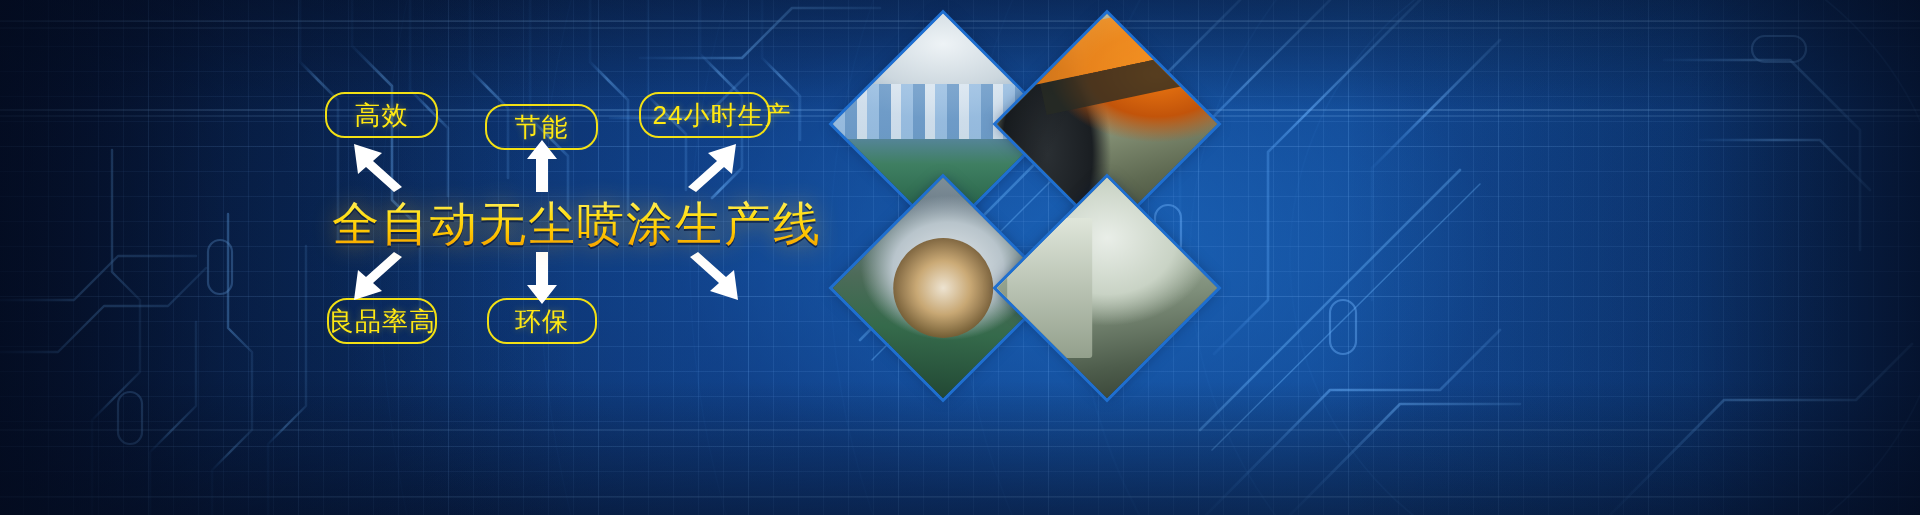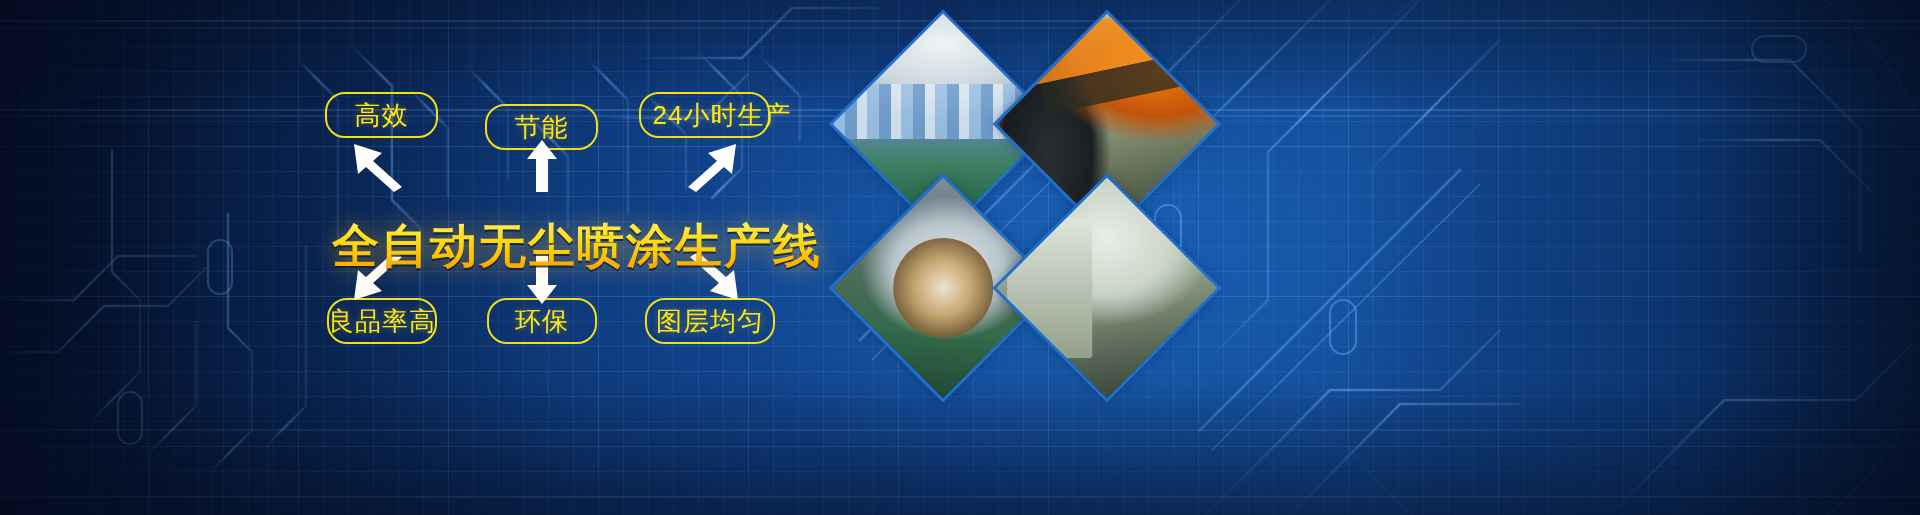--- a/index.html
+++ b/index.html
@@ -64,30 +64,29 @@
     text-shadow:0 0 7px rgba(255,220,20,0.35);
     height:46px;
   }
 
   .arrow { position:absolute; }
 
   .headline {
     position:absolute;
     left:332px; top:193px;
     font-size:47px;
-    font-weight:bold;
+    font-weight:normal;
     letter-spacing:2px;
     white-space:nowrap;
     background:linear-gradient(to bottom,#fff27a 0%,#ffe01a 34%,#ffc400 64%,#f09000 100%);
     -webkit-background-clip:text;
     background-clip:text;
     color:transparent;
     -webkit-text-fill-color:transparent;
     filter:drop-shadow(0 2px 0 rgba(8,26,62,0.75)) drop-shadow(0 0 12px rgba(255,190,40,0.45));
-    margin-top:22px;
   }
 
   
   #diamond {
     position:absolute;
     left:855px; top:36px;
     width:340px; height:340px;
   }
   .dtile {
     position:absolute;
@@ -263,23 +262,20 @@
     <div class="chip" style="left:639px; top:92px; width:131px;padding-left:35px;">
       <span>24小时生产</span>
     </div>
 
     <div class="chip" style="left:327px; top:298px; width:110px;text-align:center;">
       <span>良品率高</span>
     </div>
     <div class="chip" style="left:487px; top:298px; width:110px;">
       <span>环保</span>
     </div>
-    <div class="chip" style="left:645px; top:298px; width:130px;">
-      <span>图层均匀</span>
-    </div>
 
     <svg class="arrow" style="left:350px; top:140px; width:60px; height:52px;" viewBox="0 0 60 52">
       <path d="M4 4 L32 13 L23 21 L52 47 L44 52 L16 27 L8 34 Z" fill="#ffffff"></path>
     </svg>
     <svg class="arrow" style="left:527px; top:140px; width:30px; height:52px;" viewBox="0 0 30 52">
       <path d="M15 0 L30 19 L21 19 L21 52 L9 52 L9 19 L0 19 Z" fill="#ffffff"></path>
     </svg>
     <svg class="arrow" style="left:680px; top:140px; width:60px; height:52px;" viewBox="0 0 60 52">
       <path d="M56 4 L28 13 L37 21 L8 47 L16 52 L44 27 L52 34 Z" fill="#ffffff"></path>
     </svg>

